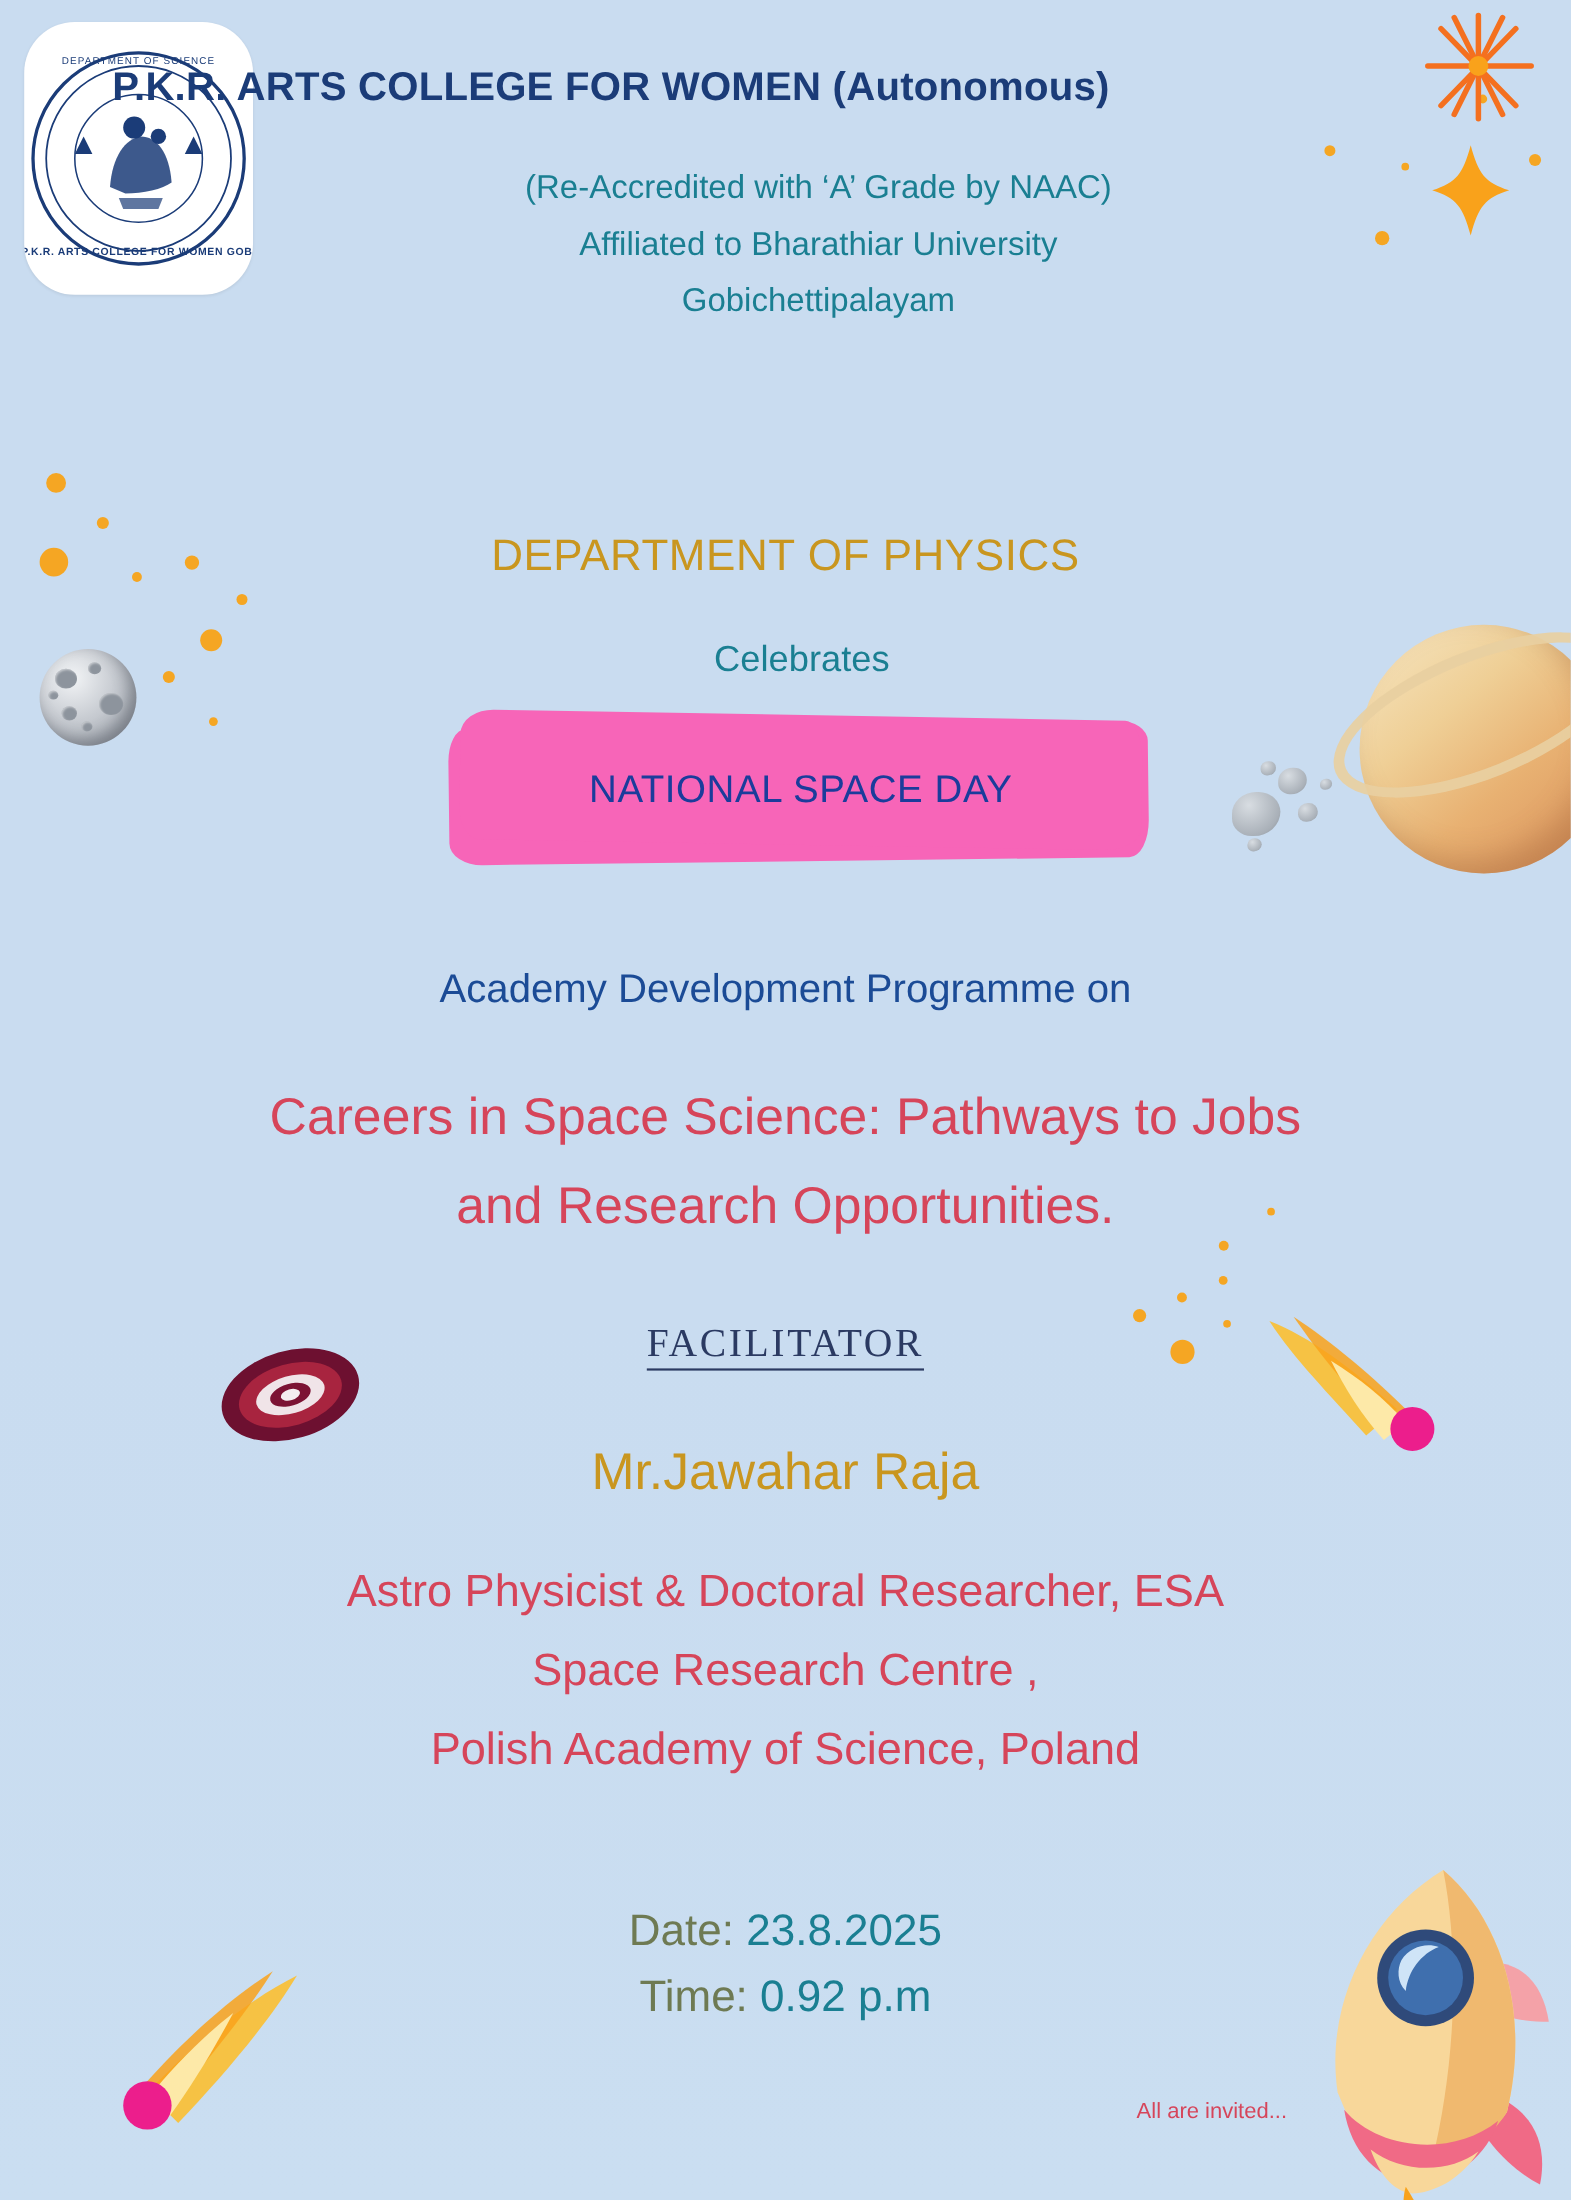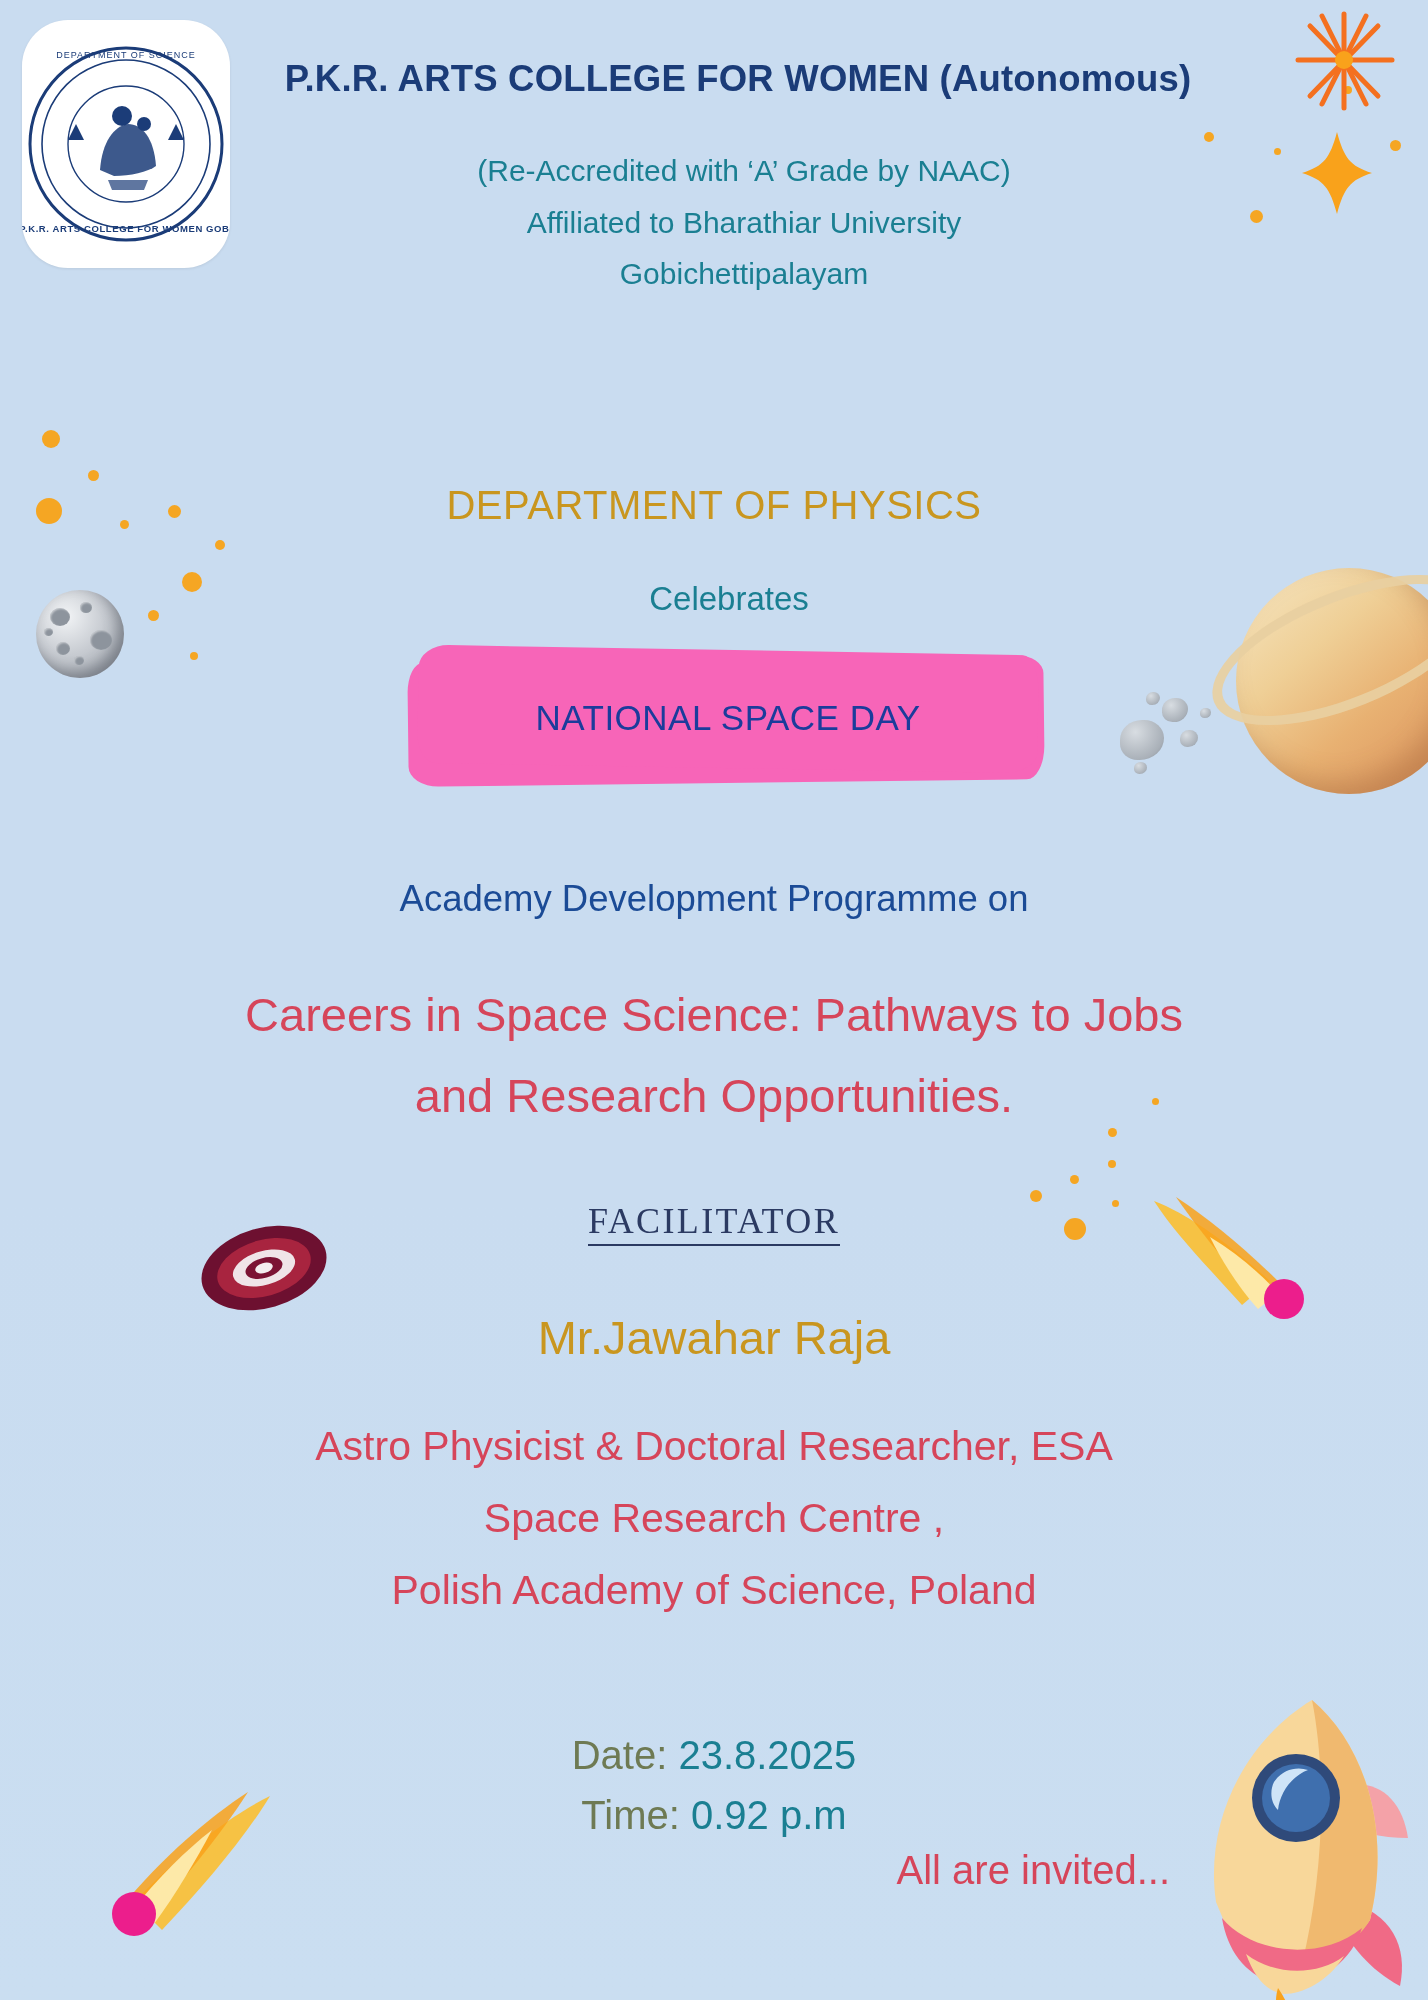--- a/index.html
+++ b/index.html
@@ -34,22 +34,21 @@
     border-radius: 46px;
     box-shadow: 0 1px 3px rgba(0,0,0,0.08);
     overflow: hidden;
   }
   .logo-inner { position: absolute; inset: 0; }
 
   
   .college-name {
     position: absolute;
     left: 0; right: 0; top: 58px;
-    text-align: center;
-    padding-left: 48px;
+    padding-left: 102px;
     font-size: 36.5px;
     font-weight: bold;
     color: #1b3c78;
     letter-spacing: 0.2px;
   }
 
   .sub-lines {
     position: absolute;
     left: 0; right: 0; top: 145px;
     text-align: center;
@@ -161,22 +160,22 @@
   .dt-row {
     font-size: 40px;
     line-height: 1.5;
     white-space: nowrap;
   }
   .dt-label { color: #6e7a53; }
   .dt-value { color: #1a7f92; }
 
   .invite {
     position: absolute;
-    right: 258px; top: 1848px;
-    font-size: 40px;
+    right: 258px; top: 1908px;
+    font-size: 20px;
     color: #d6455a;
   }
 
   
   .dot { position: absolute; border-radius: 50%; }
 
   
   .moon {
     position: absolute;
     left: 36px; top: 590px;

